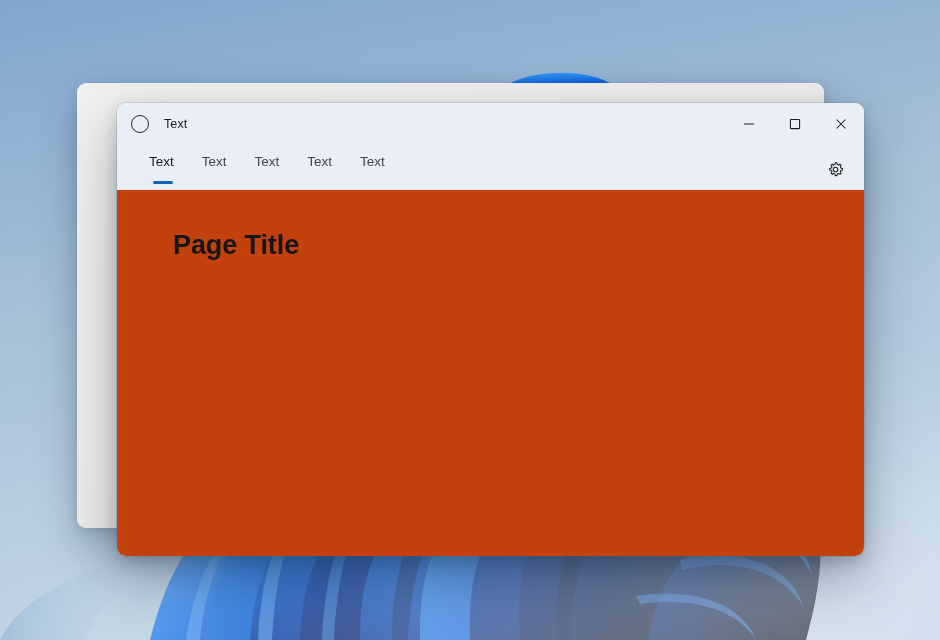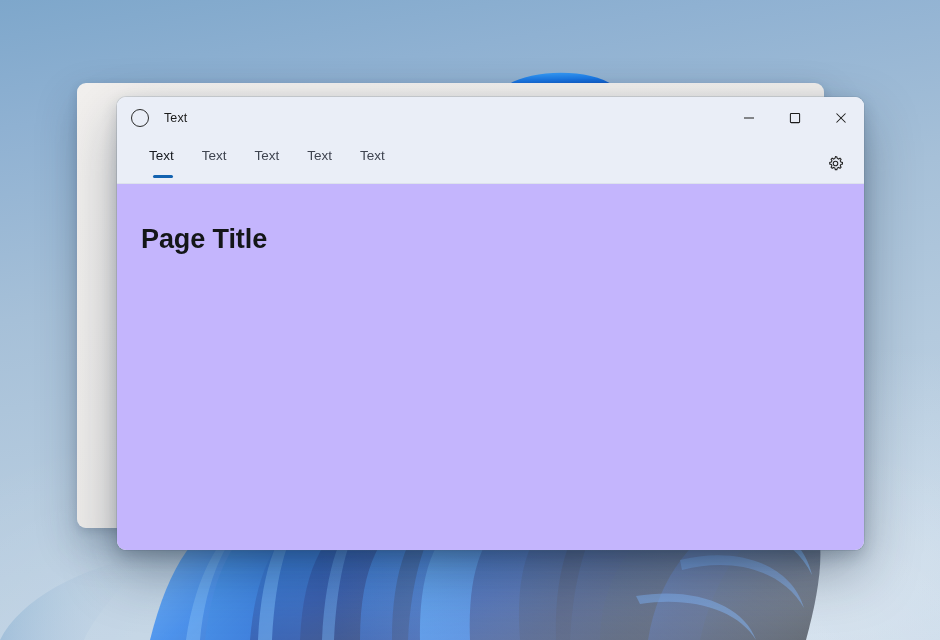--- a/index.html
+++ b/index.html
@@ -51,21 +51,21 @@
     background: linear-gradient(155deg, #f2f0ee 0%, #efedeb 45%, #eae7e4 100%);
     box-shadow:
       0 18px 40px rgba(28, 45, 70, 0.26),
       0 3px 10px rgba(28, 45, 70, 0.16);
   }
 
   
   #app-window {
     position: absolute;
     left: 117px;
-    top: 97px;
+    top: 103px;
     width: 747px;
     height: 453px;
     border-radius: 9px;
     overflow: hidden;
     background: #f7f9fc;
     box-shadow:
       0 24px 54px rgba(18, 34, 56, 0.34),
       0 6px 16px rgba(18, 34, 56, 0.20),
       0 0 0 1px rgba(120, 135, 155, 0.22);
   }
@@ -158,23 +158,23 @@
     display: flex;
     align-items: center;
     justify-content: center;
     border-radius: 5px;
     cursor: default;
   }
   #settings-btn svg { stroke: #242424; fill: none; stroke-width: 1.25; }
 
   
   #content {
-    background: #c4b5fd;
+    background: #c2410c;
     height: 366px;
-    padding: 40px 0 0 24px;
+    padding: 40px 0 0 56px;
   }
 
   #page-title {
     font-size: 27px;
     font-weight: 600;
     color: #141618;
     letter-spacing: -0.1px;
   }
 </style>
 </head>

